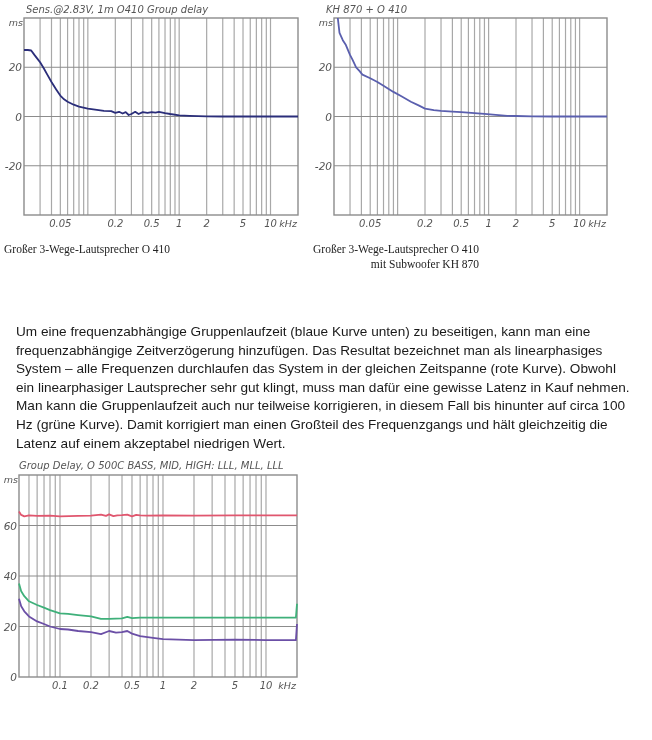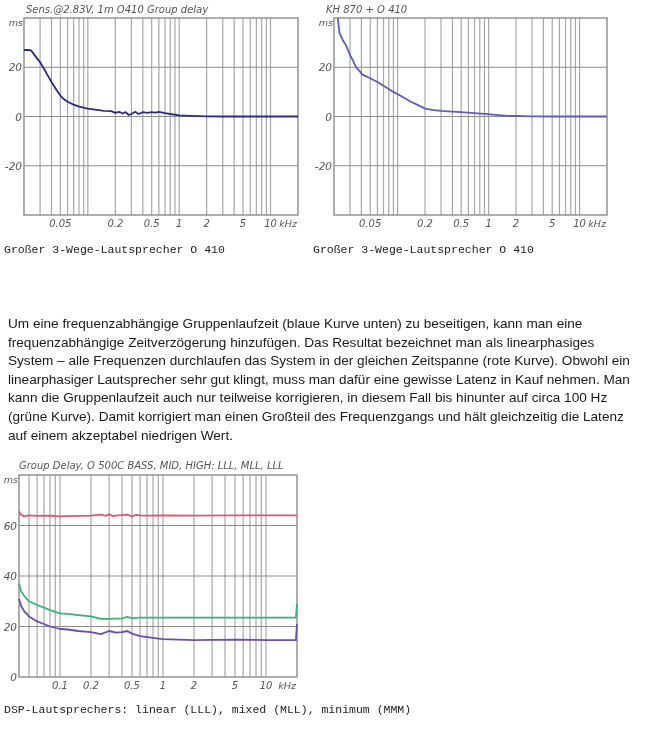--- a/index.html
+++ b/index.html
@@ -1,23 +1,23 @@
 <!DOCTYPE html>
 <html><head>
 <meta charset="utf-8">
 <style>
   html, body { margin:0; padding:0; background:#ffffff; }
   body { width:652px; height:740px; position:relative; overflow:hidden;
          font-family:"Liberation Sans", sans-serif; color:#1a1a1a; }
   .chart { position:absolute; }
   svg text.plot-title, svg text.tick { font-family:"DejaVu Sans", sans-serif; font-style:italic; fill:#555; }
-  .caption { position:absolute; font-family:Liberation Mono, monospace; font-size:11.5px; line-height:15px; color:#222;text-align:right; }
+  .caption { position:absolute; font-family:Liberation Serif, serif; font-size:11.5px; line-height:15px; color:#222;text-align:right; }
   .para { position:absolute; left:4px; top:311px; width:640px; font-family:"Liberation Sans", sans-serif;
           font-size:13.6px; line-height:18.6px; color:#1a1a1a; }
-  .para p { margin:4px; }
+  .para p { margin:12px; }
 </style>
 </head>
 <body>
 
 <svg class="chart" id="chart0" style="left:0;top:0" width="310" height="235">
     <text x="26" y="13" font-size="10" class="plot-title">Sens.@2.83V, 1m O410 Group delay</text>
     <g stroke="#a8a8a8" stroke-width="1.2">
       <line x1="40.08300166041887" x2="40.08300166041887" y1="18" y2="215"></line>
       <line x1="51.49407293731029" x2="51.49407293731029" y1="18" y2="215"></line>
       <line x1="60.34518745871276" x2="60.34518745871276" y1="18" y2="215"></line>
@@ -114,20 +114,21 @@
     <text x="151.2125407891554" y="227" font-size="10" text-anchor="middle" class="tick">0.5</text>
     <text x="178.6062703945777" y="227" font-size="10" text-anchor="middle" class="tick">1</text>
     <text x="206" y="227" font-size="10" text-anchor="middle" class="tick">2</text>
     <text x="242.2125407891554" y="227" font-size="10" text-anchor="middle" class="tick">5</text>
     <text x="269.6062703945777" y="227" font-size="10" text-anchor="middle" class="tick">10</text>
     <text x="296" y="227" font-size="9.5" text-anchor="end" class="tick">kHz</text>
     <polyline points="27.8,18.0 29.5,32.8 32.8,40.2 35.9,45.1 40.0,54.9 42.6,59.9 46.1,67.3 49.4,70.9 52.4,74.6 60.2,78.3 67.4,82.0 73.5,85.7 83.4,91.9 91.4,96.3 100.9,101.7 108.6,105.4 115.0,108.6 123.8,110.1 131.0,110.8 142.4,111.6 151.2,112.1 164.5,113.1 174.4,113.8 185.8,114.8 197.2,115.8 206.0,116.0 222.0,116.3 242.2,116.5 269.6,116.5 297.0,116.5" fill="none" stroke="#5a5fae" stroke-width="1.8" stroke-linejoin="round"></polyline>
   </svg>
 <div class="caption" style="left:313px;top:242px;">
   <div>Großer 3-Wege-Lautsprecher O 410</div>
+  <div>mit Subwoofer KH 870</div>
 </div>
 
 <div class="para">
   <p>Um eine frequenzabhängige Gruppenlaufzeit (blaue Kurve unten) zu beseitigen, kann man eine frequenzabhängige Zeitverzögerung hinzufügen. Das Resultat bezeichnet man als linearphasiges System – alle Frequenzen durchlaufen das System in der gleichen Zeitspanne (rote Kurve). Obwohl ein linearphasiger Lautsprecher sehr gut klingt, muss man dafür eine gewisse Latenz in Kauf nehmen. Man kann die Gruppenlaufzeit auch nur teilweise korrigieren, in diesem Fall bis hinunter auf circa 100 Hz (grüne Kurve). Damit korrigiert man einen Großteil des Frequenzgangs und hält gleichzeitig die Latenz auf einem akzeptabel niedrigen Wert.</p>
 </div>
 
 <svg class="chart" id="chart2" style="left:0;top:455px" width="310" height="240">
     <text x="19" y="14" font-size="10" class="plot-title">Group Delay,  O 500C BASS,  MID,  HIGH: LLL,  MLL,  LLL</text>
     <g stroke="#a8a8a8" stroke-width="1.2">
       <line x1="28.981949993129867" x2="28.981949993129867" y1="20" y2="222"></line>
@@ -172,14 +173,13 @@
     <text x="162.99097499656494" y="234" font-size="10" text-anchor="middle" class="tick">1</text>
     <text x="193.99774374914125" y="234" font-size="10" text-anchor="middle" class="tick">2</text>
     <text x="234.9864624948474" y="234" font-size="10" text-anchor="middle" class="tick">5</text>
     <text x="265.9932312474237" y="234" font-size="10" text-anchor="middle" class="tick">10</text>
     <text x="296" y="234" font-size="9.5" text-anchor="end" class="tick">kHz</text>
     <polyline points="19.0,56.6 21.2,59.9 24.3,61.4 29.0,60.4 37.1,60.9 50.0,60.7 60.0,61.4 78.1,60.9 91.0,60.7 101.0,59.6 106.0,60.9 109.1,59.4 113.4,61.2 117.3,60.4 122.0,60.1 127.3,59.6 132.0,61.4 136.2,59.9 140.1,60.4 147.0,60.7 163.0,60.4 194.0,60.7 235.0,60.4 266.0,60.4 297.0,60.4" fill="none" stroke="#e0566e" stroke-width="1.8" stroke-linejoin="round"></polyline>
     <polyline points="19.0,128.6 21.2,136.2 24.3,141.2 29.0,146.3 37.1,150.0 44.0,152.6 50.0,155.1 60.0,158.4 68.1,158.9 78.1,160.1 91.0,161.4 101.0,163.9 109.1,163.9 122.0,163.4 127.3,161.9 132.0,163.2 140.1,162.7 153.0,162.7 163.0,162.7 194.0,162.7 235.0,162.7 266.0,162.7 295.9,162.7 297.0,148.8" fill="none" stroke="#3fb07a" stroke-width="1.8" stroke-linejoin="round"></polyline>
     <polyline points="19.0,143.7 21.2,151.3 24.3,156.3 29.0,161.4 37.1,166.4 44.0,169.0 50.0,171.5 60.0,174.0 68.1,174.5 78.1,176.0 91.0,177.1 101.0,179.1 109.1,176.0 116.0,177.6 122.0,177.1 127.3,176.0 132.0,178.6 140.1,181.1 153.0,182.9 163.0,184.1 194.0,185.1 235.0,184.6 266.0,185.1 295.9,185.1 297.0,169.0" fill="none" stroke="#6b4fa6" stroke-width="1.8" stroke-linejoin="round"></polyline>
   </svg>
 <div class="caption" style="left:4px;top:702px;">
-  <div>DSP-Lautsprechers: linear (LLL), mixed (MLL), minimum (MMM)</div>
 </div>
 
 </body></html>

